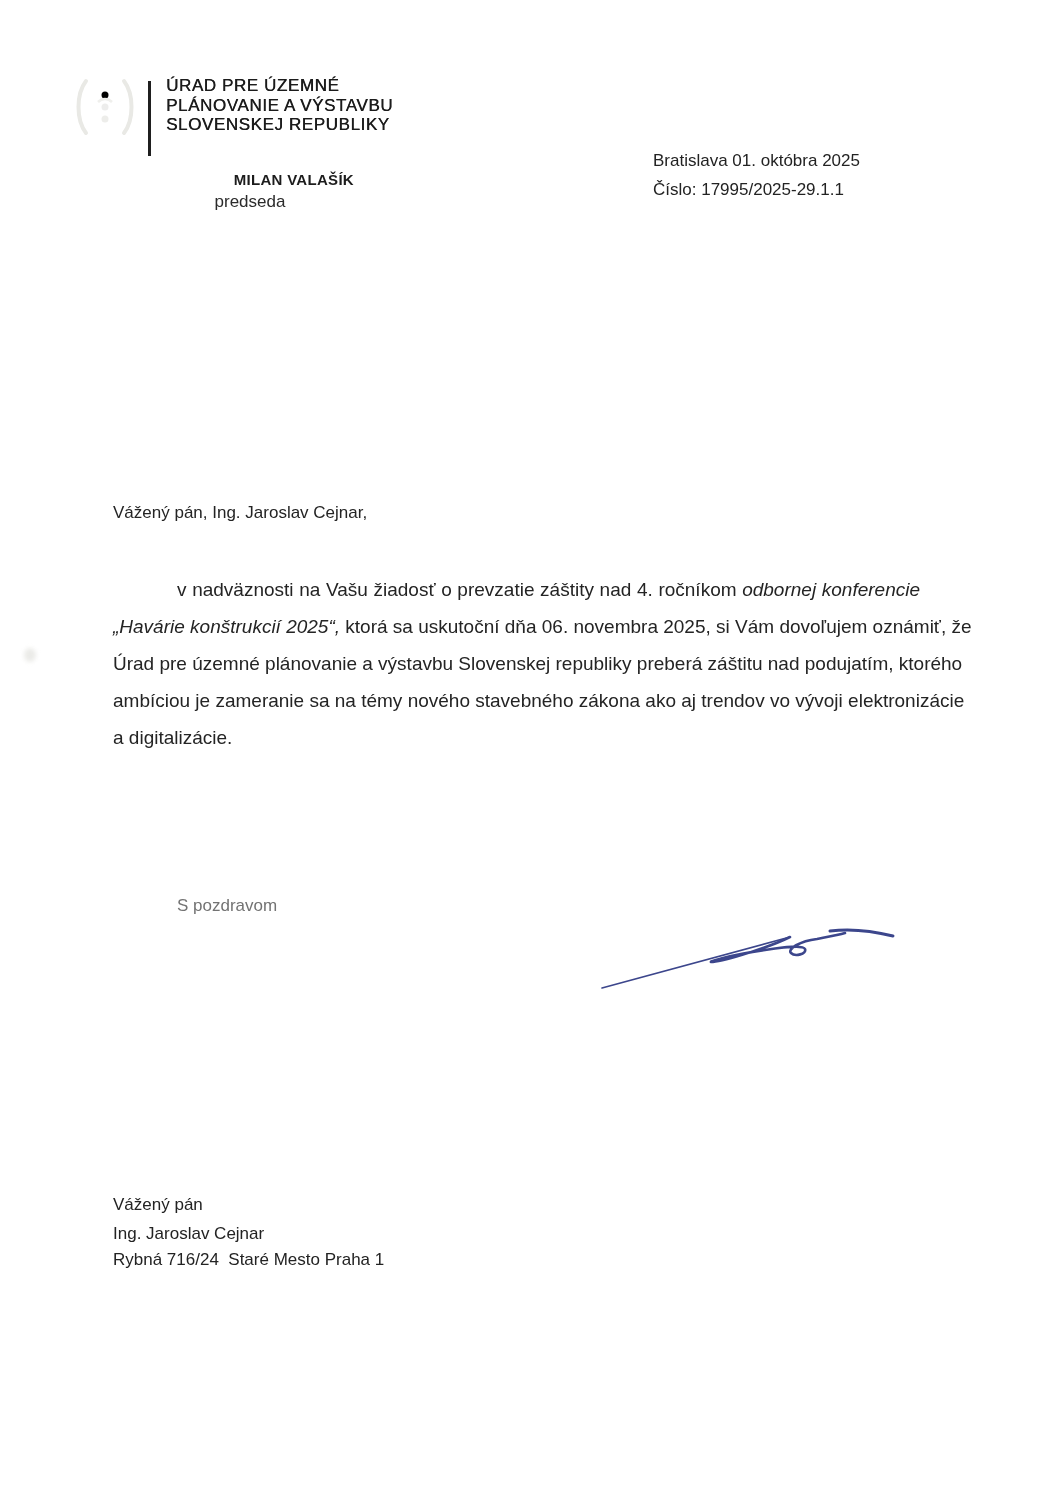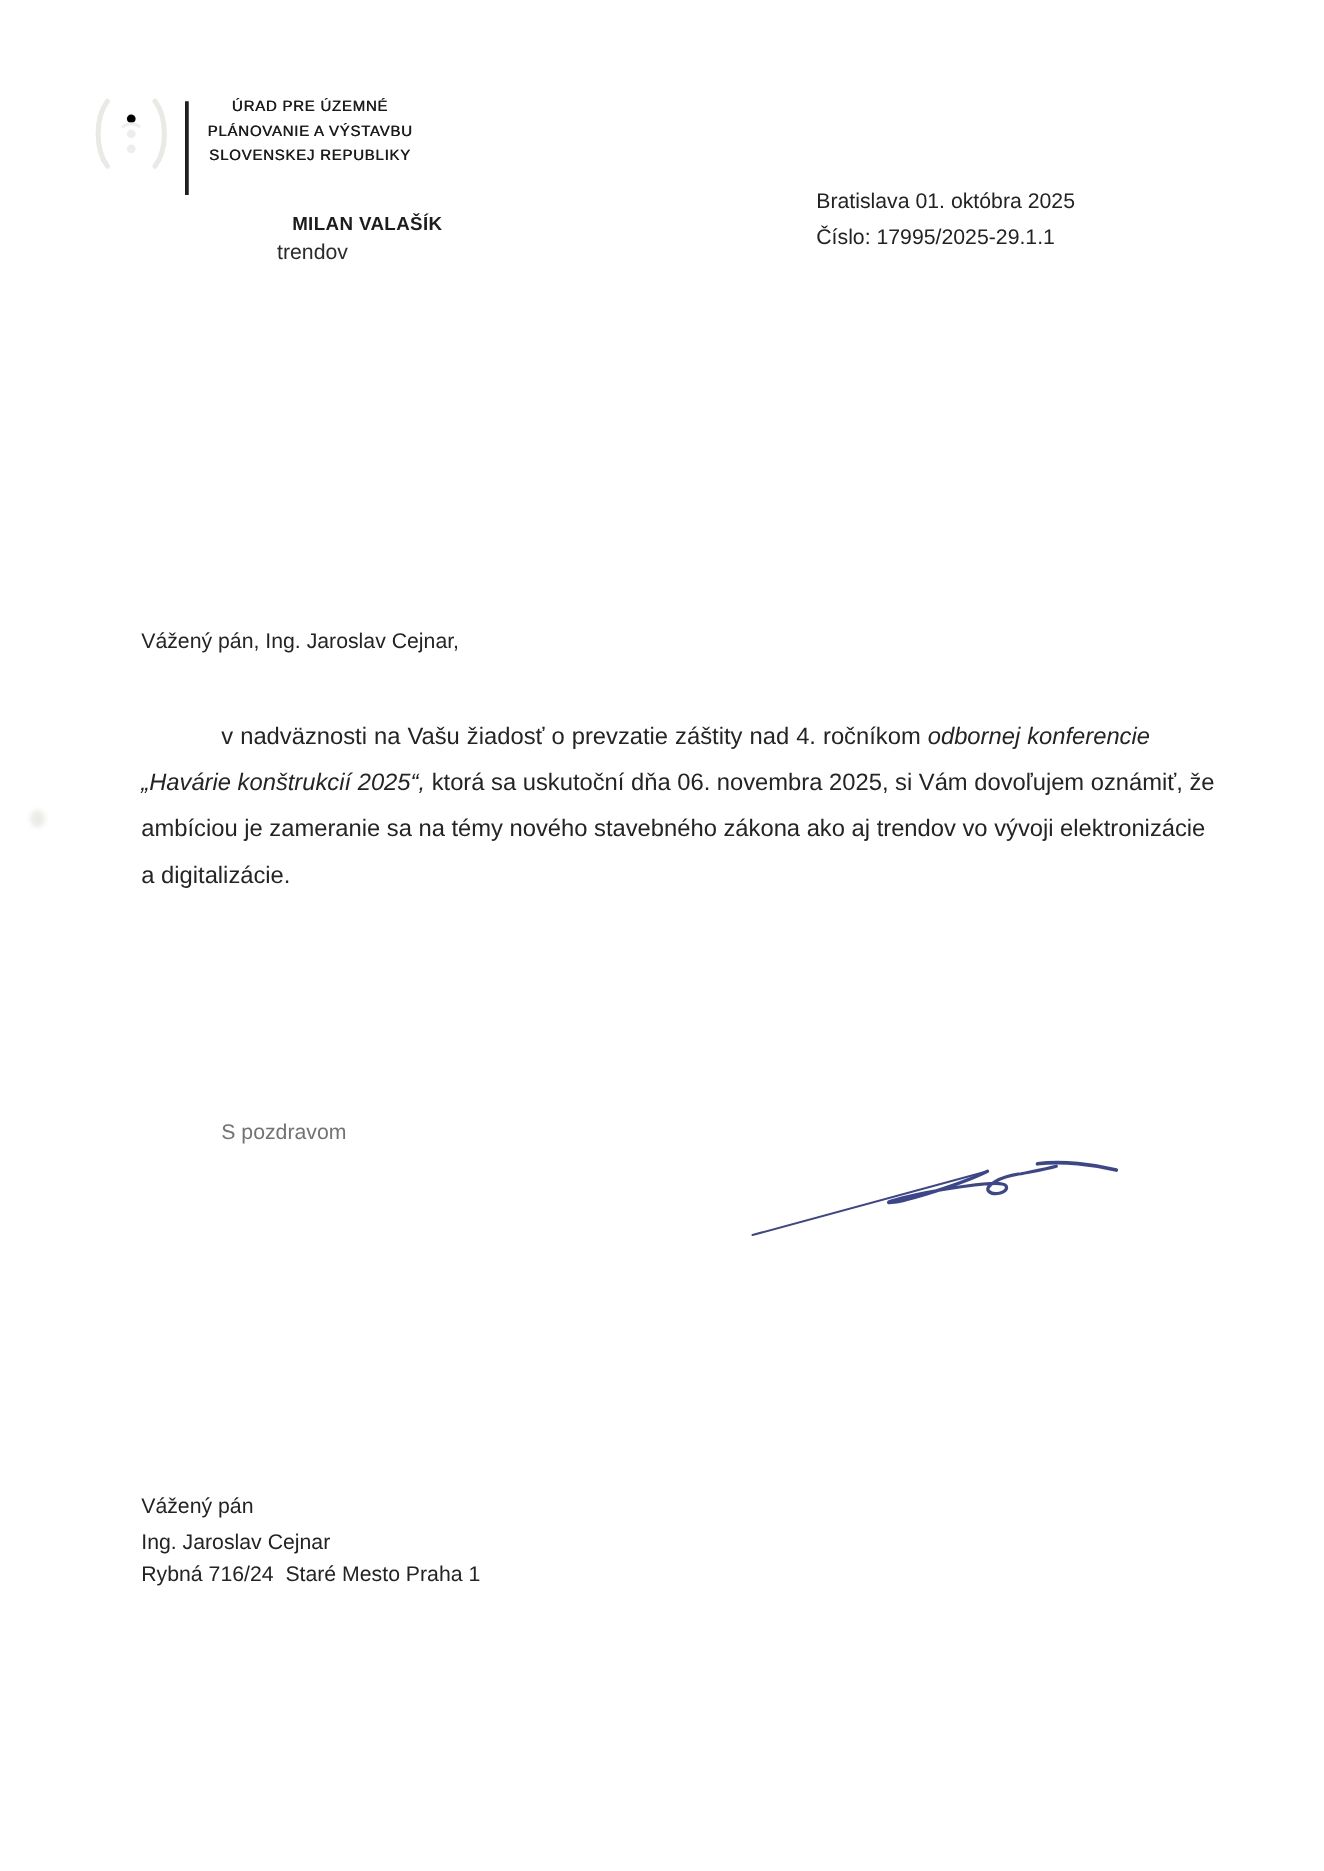--- a/index.html
+++ b/index.html
@@ -12,22 +12,22 @@
     font-family: "Liberation Sans", sans-serif;
     color: #262626;
     overflow: hidden;
   }
 
   
   .emblem { position: absolute; left: 72px; top: 78px; width: 66px; height: 58px; }
   .header-rule { position: absolute; left: 148px; top: 81px; width: 3px; height: 75px; background: #1f1f1f; }
   .office-name {
     position: absolute; left: 166px; top: 76px;
-    font-size: 12px; line-height: 19.5px; letter-spacing: 0.6px;
-    color: #1c1c1c; text-shadow: 0.4px 0 0 currentColor; text-align: center;
+    font-size: 17px; line-height: 19.5px; letter-spacing: 0.6px;
+    color: #1c1c1c; text-shadow: 0.4px 0 0 currentColor;
   }
   .signatory { position: absolute; left: 146px; top: 170px; width: 208px; text-align: center; }
   .signatory .name { font-size: 15px; font-weight: bold; letter-spacing: 0.3px; color: #1c1c1c; line-height: 19px; text-align: right; }
   .signatory .role { font-size: 17px; color: #2b2b2b; line-height: 20px; margin-top: 3px; }
 
   .dateblock { position: absolute; left: 653px; top: 146px; font-size: 17px; line-height: 29px; color: #232323; }
 
   
   .salutation { position: absolute; left: 113px; top: 503px; font-size: 17px; color: #242424; }
 
@@ -75,33 +75,34 @@
   <div class="header-rule"></div>
 
   <div class="office-name">
     <div>ÚRAD PRE ÚZEMNÉ</div>
     <div>PLÁNOVANIE A VÝSTAVBU</div>
     <div>SLOVENSKEJ REPUBLIKY</div>
   </div>
 
   <div class="signatory">
     <div class="name">MILAN VALAŠÍK</div>
-    <div class="role">trendov</div>
+    <div class="role">predseda</div>
   </div>
 
   <div class="dateblock">
     <div>Bratislava 01. októbra 2025</div>
     <div>Číslo: 17995/2025-29.1.1</div>
   </div>
 
   <div class="salutation">Vážený pán, Ing. Jaroslav Cejnar,</div>
 
   <div class="body-block">
     <div class="body-line indent"><span>v nadväznosti na Vašu žiadosť o prevzatie záštity nad 4. ročníkom </span><span class="it">odbornej konferencie</span></div>
     <div class="body-line"><span class="it">„Havárie konštrukcií 2025“,</span><span> ktorá sa uskutoční dňa 06. novembra 2025, si Vám dovoľujem oznámiť, že</span></div>
+    <div class="body-line"><span>Úrad pre územné plánovanie a výstavbu Slovenskej republiky preberá záštitu nad podujatím, ktorého</span></div>
     <div class="body-line"><span>ambíciou je zameranie sa na témy nového stavebného zákona ako aj trendov vo vývoji elektronizácie</span></div>
     <div class="body-line last"><span>a digitalizácie.</span></div>
   </div>
 
   <div class="closing">S pozdravom</div>
 
   <div class="signature-wrap">
     <svg width="300" height="85" viewBox="0 0 300 85">
       <path d="M7 73 L 195 22" fill="none" stroke="#3c468c" stroke-width="1.6" stroke-linecap="round"></path>
       <path d="M195 22 C 175 32, 130 46, 118 47 C 108 48, 135 40, 170 35 C 190 32, 208 30, 210 34 C 212 39, 200 42, 196 38 C 192 34, 205 26, 222 24 C 232 22, 243 20, 250 18" fill="none" stroke="#3c468c" stroke-width="2.6" stroke-linecap="round"></path>

